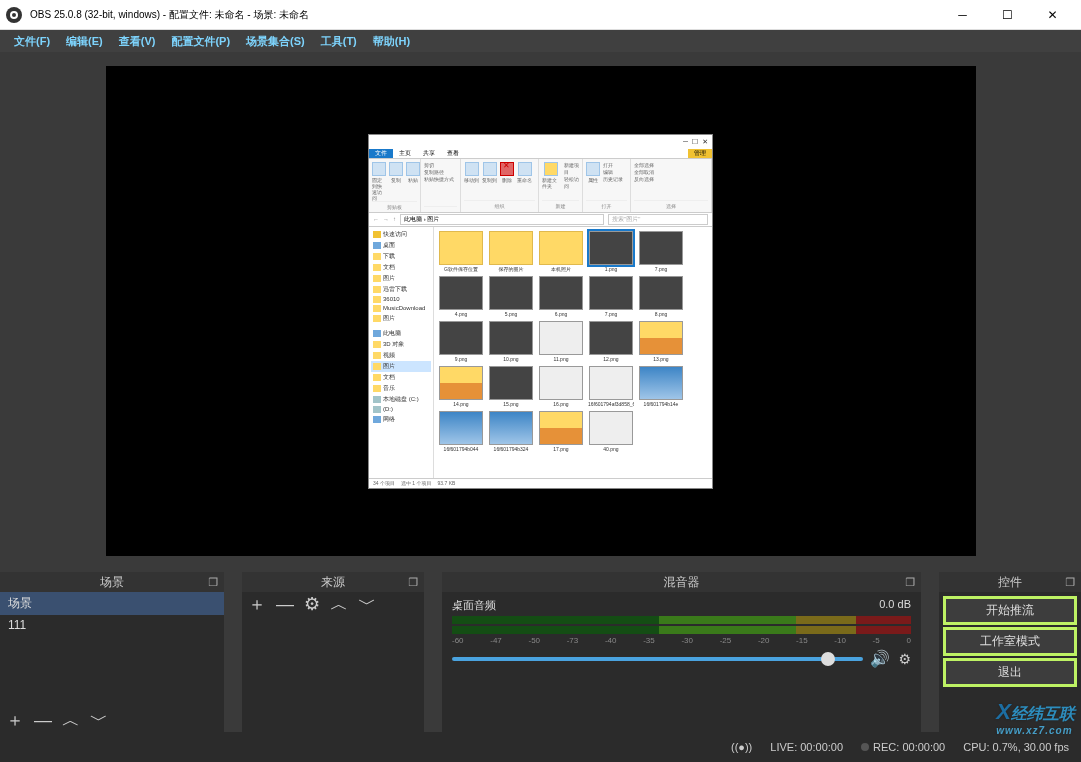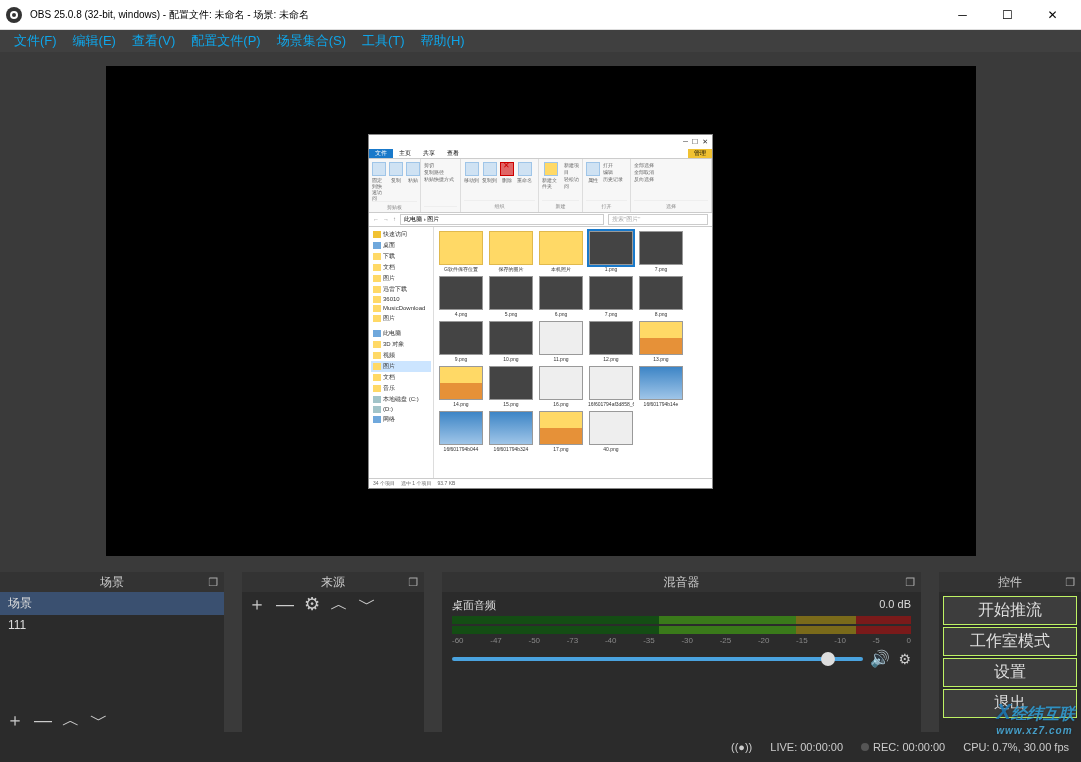--- a/index.html
+++ b/index.html
@@ -6,21 +6,21 @@
 body { background: #fff; width: 1081px; height: 762px; overflow: hidden; position: relative; }
 
 .titlebar { height: 30px; background: #fff; display: flex; align-items: center; padding: 0 6px; border-bottom: 1px solid #ddd; }
 .titlebar .app-icon { width: 16px; height: 16px; border-radius: 50%; background: #333; margin-right: 8px; display: flex; align-items: center; justify-content: center; }
 .titlebar .app-icon::after { content: ""; width: 4px; height: 4px; border: 2px solid #fff; border-radius: 50%; }
 .titlebar .title { font-size: 10px; color: #000; flex: 1; }
 .win-controls { display: flex; }
 .win-controls .wc { width: 45px; height: 30px; display: flex; align-items: center; justify-content: center; font-size: 12px; color: #000; }
 
 .menubar { height: 22px; background: #404040; display: flex; align-items: center; padding: 0 6px; }
-.menubar .menu-item { color: #0ea5e9; font-size: 13px; padding: 2px 8px; }
+.menubar .menu-item { color: #7dd3fc; font-size: 11px; padding: 2px 8px; font-weight: bold; }
 
 .preview { background: #3a3a3a; height: 518px; display: flex; align-items: center; justify-content: center; }
 .preview-canvas { width: 870px; height: 490px; background: #000; display: flex; align-items: center; justify-content: center; position: relative; }
 .preview-inner { width: 345px; height: 355px; background: #fff; border: 1px solid #888; position: relative; overflow: hidden; }
 
 .fe-titlebar { height: 14px; background: #fff; display: flex; align-items: center; justify-content: flex-end; padding: 0 2px; font-size: 7px; color: #333; }
 .fe-titlebar span { margin: 0 2px; }
 .fe-tabs { height: 10px; background: #fff; display: flex; font-size: 6px; border-bottom: 1px solid #ccc; }
 .fe-tabs .fe-tab { padding: 0 6px; display: flex; align-items: center; }
 .fe-tabs .fe-tab.active { background: #1979ca; color: #fff; }
@@ -88,21 +88,21 @@
 .mixer-track { padding: 6px 10px; }
 .mixer-label { display: flex; justify-content: space-between; color: #ddd; font-size: 11px; margin-bottom: 3px; }
 .meter-bar { height: 8px; background: linear-gradient(90deg, #144d14 0%, #144d14 45%, #3a7a1a 45%, #3a7a1a 75%, #7a6a1a 75%, #7a6a1a 88%, #7a1a1a 88%); position: relative; margin-bottom: 2px; }
 .meter-ticks { display: flex; justify-content: space-between; font-size: 8px; color: #888; margin-bottom: 4px; align-items: flex-end; }
 .slider-row { display: flex; align-items: center; gap: 8px; }
 .slider-track { flex: 1; height: 4px; background: #4aa3df; border-radius: 2px; position: relative; }
 .slider-thumb { position: absolute; right: 28px; top: -5px; width: 14px; height: 14px; background: #ddd; border-radius: 50%; }
 .vol-icon { color: #ccc; font-size: 16px; }
 .gear-icon { color: #ccc; font-size: 14px; }
 
-.ctrl-btn { background: #3d3d3d; color: #ddd; font-size: 16px; text-align: center; padding: 3px 0; margin: 2px 4px; border: 1px solid #bef264; }
+.ctrl-btn { background: #3d3d3d; color: #ddd; font-size: 12px; text-align: center; padding: 3px 0; margin: 2px 4px; border: 3px solid #bef264; }
 
 .statusbar { height: 30px; background: #2b2b2b; display: flex; align-items: center; justify-content: flex-end; padding: 0 12px; gap: 18px; color: #ccc; font-size: 11px; }
 .status-item { display: flex; align-items: center; gap: 4px; }
 .dot { width: 8px; height: 8px; border-radius: 50%; background: #555; }
 
 .arrow-svg { position: absolute; pointer-events: none; }
 
 .watermark { position: absolute; right: 6px; bottom: 26px; color: #2d9fd8; font-size: 16px; font-style: italic; font-weight: bold; opacity: 0.85; text-shadow: 0 0 3px rgba(0,0,0,0.3); }
 .watermark .big { font-size: 22px; color: #1a7ab8; }
 .watermark .sub { font-size: 10px; color: #4ab0e0; display: block; letter-spacing: 1px; }
@@ -498,21 +498,20 @@
   </div>
 
   <div class="panel controls-panel">
     <div class="panel-header">
       <span>控件</span>
       <span class="popout">❐</span>
     </div>
     <div class="panel-body" style="padding-top:2px">
       <div class="ctrl-btn">开始推流</div>
       <div class="ctrl-btn">工作室模式</div>
-      <div class="ctrl-btn">设置</div>
       <div class="ctrl-btn">退出</div>
     </div>
   </div>
 
 </div>
 
 <div class="statusbar">
   <div class="status-item">
       <span>((●))</span>
     </div>

